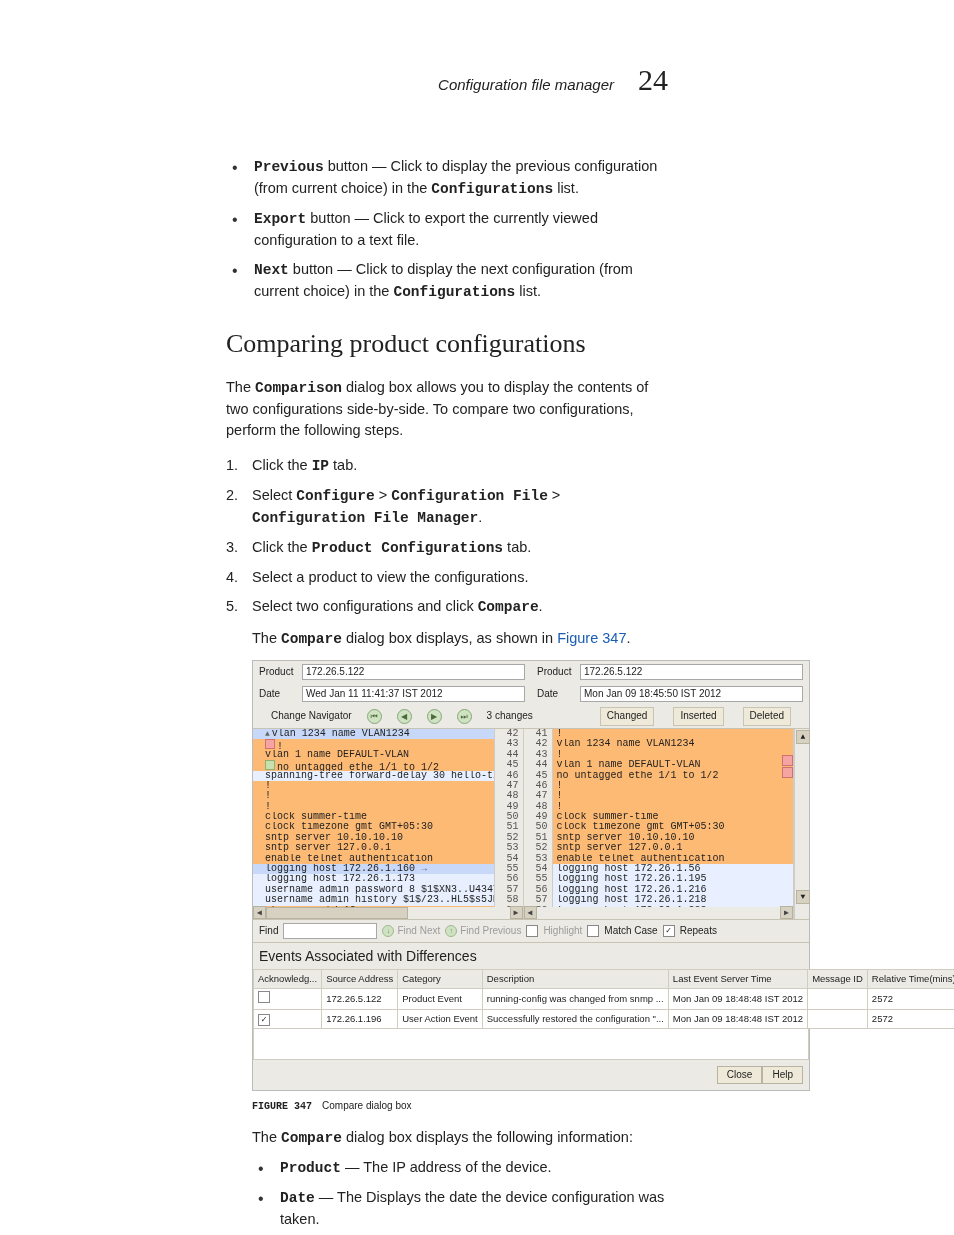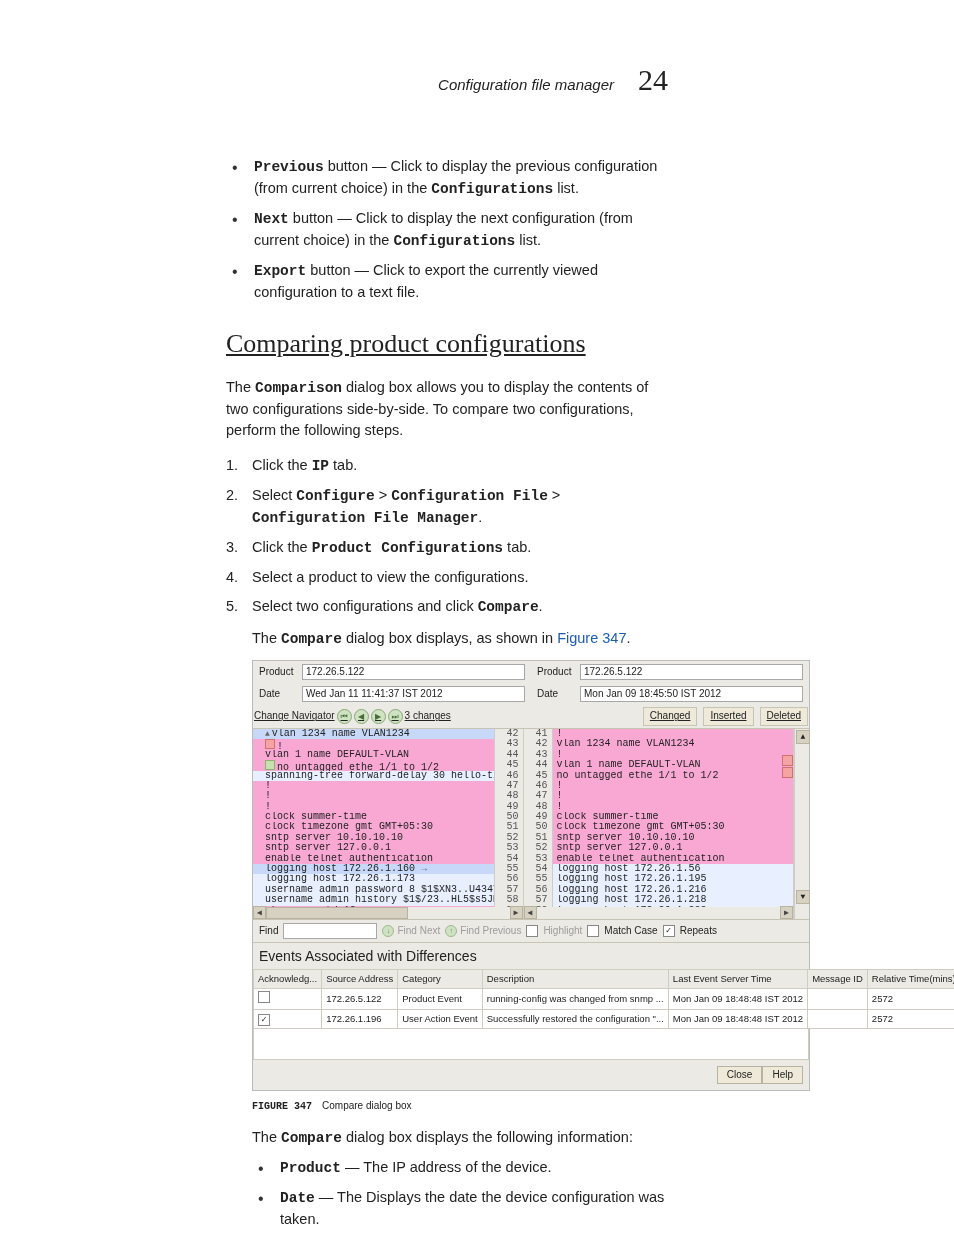--- a/index.html
+++ b/index.html
@@ -55,21 +55,20 @@
     top: 0;
     font-size: 16px;
     color: #333;
   }
   .b { font-weight: 700; font-family: Liberation Mono, monospace; }
   h2.section {
     font-family: Georgia, "Times New Roman", serif;
     font-weight: 400;
     font-size: 26px;
     margin: 22px 0 10px 0;
-    text-decoration: underline;
   }
   ol.steps {
     padding-left: 0;
     list-style: none;
     counter-reset: step;
     margin: 0 0 10px 0;
   }
   ol.steps > li {
     counter-increment: step;
     margin: 8px 0;
@@ -112,23 +111,22 @@
     border: 1px solid #a8a8a8;
     height: 14px;
     padding: 0 3px;
     font-size: 10px;
     overflow: hidden;
     white-space: nowrap;
   }
   .nav-bar {
     display: flex;
     align-items: center;
-    gap: 2px;
-    padding: 2px 1px;
-    text-decoration: underline;
+    gap: 15px;
+    padding: 2px 18px;
   }
   .nav-btn {
     width: 13px; height: 13px;
     border-radius: 50%;
     background: #cfe3c2;
     border: 1px solid #88a878;
     display: inline-flex;
     align-items: center;
     justify-content: center;
     font-size: 8px;
@@ -140,21 +138,21 @@
     background: #eee9d8;
     border: 1px solid #c8c4b3;
     margin-left: 4px;
   }
   .nav-bar-spacer { flex: 1; }
 
   .diff-area {
     display: flex;
     border-top: 1px solid #c8c4b3;
     border-bottom: 1px solid #c8c4b3;
-    background: #f9a8d4;
+    background: #fdba74;
     height: 190px;
     position: relative;
     font-family: "Courier New", Courier, monospace;
     font-size: 10px;
   }
   .diff-col {
     flex: 1 1 50%;
     overflow: hidden;
     border-right: 1px solid #d0ccc0;
     position: relative;
@@ -287,22 +285,22 @@
 <div class="page">
   <div class="header-row">
     <span class="header-title">Configuration file manager</span>
     <span class="chapter-number">24</span>
   </div>
 
   <div class="content">
 
     <ul class="bullets" id="intro-bullets">
         <li><span class="b">Previous</span> button — Click to display the previous configuration (from current choice) in the <span class="b">Configurations</span> list.</li>
+        <li><span class="b">Export</span> button — Click to export the currently viewed configuration to a text file.</li>
         <li><span class="b">Next</span> button — Click to display the next configuration (from current choice) in the <span class="b">Configurations</span> list.</li>
-        <li><span class="b">Export</span> button — Click to export the currently viewed configuration to a text file.</li>
       </ul>
 
     <h2 class="section">Comparing product configurations</h2>
 
     <p>
       <span>The </span><span class="b">Comparison</span><span> dialog box allows you to display the contents of two configurations side-by-side. To compare two configurations, perform the following steps.</span>
     </p>
 
     <ol class="steps">
       <li>

